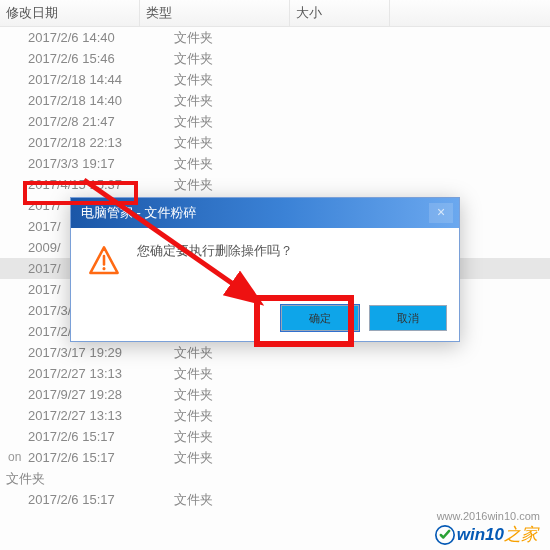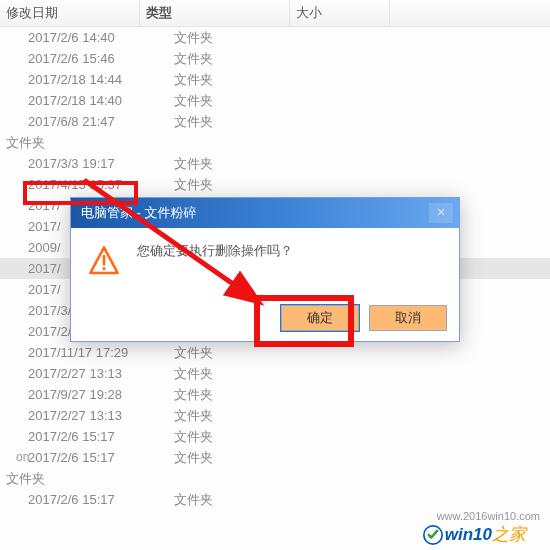--- a/index.html
+++ b/index.html
@@ -28,21 +28,21 @@
     border-bottom: 1px solid #e6e6e6;
   }
   .header-row span {
     border-right: 1px solid #e6e6e6;
     height: 26px;
     line-height: 26px;
     padding-left: 6px;
     box-sizing: border-box;
   }
   .col-date   { width: 140px; padding-left: 28px; }
-  .col-type   { width: 150px; font-weight: bold; }
+  .col-type   { width: 150px; }
   .col-size   { width: 100px; }
 
   .row {
     display: flex;
     height: 21px;
     line-height: 21px;
   }
   .row.selected {
     background: #e6e6e6;
   }
@@ -102,23 +102,23 @@
     position: absolute;
     right: 12px;
     bottom: 10px;
     display: flex;
   }
   .dialog-buttons button {
     width: 78px;
     height: 26px;
     margin-left: 10px;
     border: 1px solid #9aa7b8;
-    background: #fdba74;
+    background: #0ea5e9;
     color: #333;
-    font-size: 13px;
+    font-size: 11px;
     cursor: pointer;
   }
   .dialog-buttons button.ok {
     outline: 1px solid #2f6fcf; 
   }
 
   
   .red-box {
     position: absolute;
     border: 6px solid #e11;
@@ -138,38 +138,38 @@
     position: absolute;
     right: 10px;
     bottom: 28px;
     font-size: 11px;
     color: rgba(60,60,60,.55);
     font-family: Arial, sans-serif;
     margin-left: 15px;
   }
   .wm-logo {
     position: absolute;
-    right: 24px;
+    right: 12px;
     bottom: 4px;
     display: flex;
     align-items: center;
     margin-top: 24px;
   }
   .wm-badge {
     width: 20px;
     height: 20px;
     margin-right: 2px;
   }
   .wm-text1 { font-size: 17px; font-weight: bold; color: #0459b5; font-style: italic; }
   .wm-text2 { font-size: 17px; font-weight: normal; color: #f7a000; font-style: italic; }
 
   
   .left-label {
     position: absolute;
-    left: 16px;
+    left: 8px;
     top: 450px;
     font-size: 12px;
     color: #999;
   }
 </style>
 </head>
 <body>
 
 <div class="table">
   <div class="header-row">
@@ -188,24 +188,25 @@
       </div>
       <div class="row">
         <span class="cell-date">2017/2/18 14:44</span>
         <span class="cell-type">文件夹</span>
       </div>
       <div class="row">
         <span class="cell-date">2017/2/18 14:40</span>
         <span class="cell-type">文件夹</span>
       </div>
       <div class="row">
-        <span class="cell-date">2017/6/8 21:47</span>
-        <span class="cell-type">文件夹</span>
-      </div>
-      <div class="row">
+        <span class="cell-date">2017/2/8 21:47</span>
+        <span class="cell-type">文件夹</span>
+      </div>
+      <div class="row">
+        <span class="cell-date">2017/2/18 22:13</span>
         <span class="cell-type">文件夹</span>
       </div>
       <div class="row">
         <span class="cell-date">2017/3/3 19:17</span>
         <span class="cell-type">文件夹</span>
       </div>
       <div class="row">
         <span class="cell-date">2017/4/15 15:37</span>
         <span class="cell-type">文件夹</span>
       </div>
@@ -231,21 +232,21 @@
       </div>
       <div class="row">
         <span class="cell-date">2017/3/31 11:07</span>
         <span class="cell-type">文件夹</span>
       </div>
       <div class="row">
         <span class="cell-date">2017/2/27 12:50</span>
         <span class="cell-type">文件夹</span>
       </div>
       <div class="row">
-        <span class="cell-date">2017/11/17 17:29</span>
+        <span class="cell-date">2017/3/17 19:29</span>
         <span class="cell-type">文件夹</span>
       </div>
       <div class="row">
         <span class="cell-date">2017/2/27 13:13</span>
         <span class="cell-type">文件夹</span>
       </div>
       <div class="row">
         <span class="cell-date">2017/9/27 19:28</span>
         <span class="cell-type">文件夹</span>
       </div>

